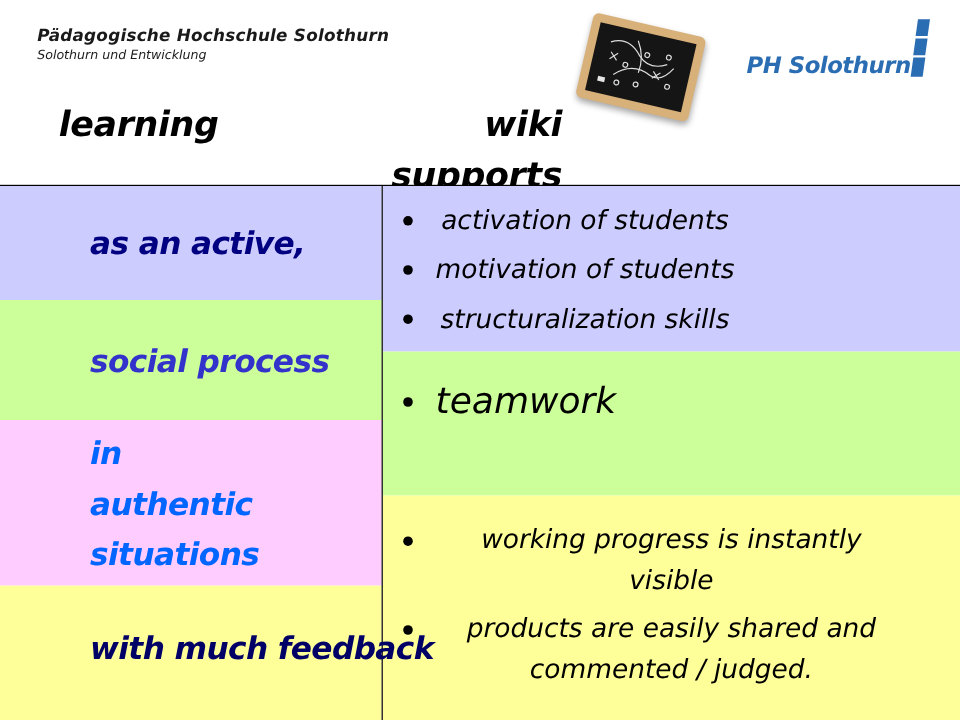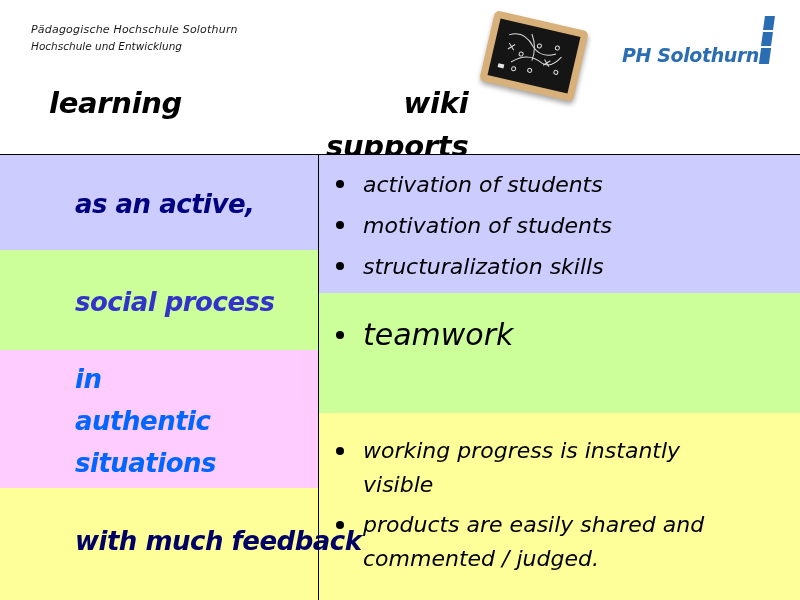--- a/index.html
+++ b/index.html
@@ -1,41 +1,41 @@
 <!DOCTYPE html>
 <html><head>
 <meta charset="utf-8">
 <style>
   html, body { margin:0; padding:0; }
   body { width:800px; height:600px; position:relative; overflow:hidden; background:#ffffff; font-family:"DejaVu Sans", sans-serif; }
   .inst { position:absolute; left:31px; top:22px; font-style:italic; line-height:16px; color:#1a1a1a; }
-  .inst .l1 { font-size:11px; font-weight:normal; letter-spacing:0.2px; }
+  .inst .l1 { font-size:14px; font-weight:bold; letter-spacing:0.2px; }
   .inst .l2 { font-size:10.5px; }
   .col-head { position:absolute; top:66px; font-size:29px; font-weight:bold; font-style:italic; line-height:43px; color:#000; font-family:"DejaVu Sans", sans-serif; letter-spacing:-0.3px;margin-top:16px; }
   .col-head span { display:block; }
   .chalk { position:absolute; left:486px; top:20px; width:96px; height:72px; transform:rotate(13deg); background:#d8b079; border-radius:5px; box-shadow:1px 3px 5px rgba(0,0,0,0.35); }
   .chalk .board { position:absolute; left:7px; top:7px; right:7px; bottom:7px; background:#151515; }
   .logo { position:absolute; left:622px; top:16px; width:160px; height:52px; }
   .logo-text { position:absolute; left:0; top:28px; font-size:19px; font-weight:bold; font-style:italic; color:#2b6db3; letter-spacing:-0.4px; }
   .logo-bar { position:absolute; width:10px; height:14px; background:#2b6db3; transform:skewX(-8deg); }
   .hline { position:absolute; left:0; top:154px; width:800px; height:1px; background:#000; }
   .vline { position:absolute; left:318px; top:155px; width:1px; height:445px; background:#000; }
   .band { position:absolute; }
   .lbl { position:absolute; left:43px; font-family:"DejaVu Sans", sans-serif; font-weight:bold; font-style:italic; font-size:26px; line-height:42px; letter-spacing:-0.5px;margin-left:32px; }
   .lbl span { display:block; }
   .bullets { position:absolute; left:336px; font-style:italic; color:#000; font-family:"DejaVu Sans", sans-serif; }
-  .bi { position:relative; padding-left:27px; }
+  .bi { position:relative; padding-left:27px;text-align:center; }
   .bi .dot { position:absolute; left:0; top:0; width:8px; height:8px; border-radius:50%; background:#000; }
 </style>
 </head>
 <body>
 
 <div class="inst">
   <div class="l1">Pädagogische Hochschule Solothurn</div>
-  <div class="l2">Hochschule und Entwicklung</div>
+  <div class="l2">Solothurn und Entwicklung</div>
 </div>
 
 <div class="col-head" style="left:49px;">
   <span>learning</span>
 </div>
 <div class="col-head" style="left:326px;text-align:right;">
   <span>wiki</span>
   <span>supports</span>
 </div>
 

